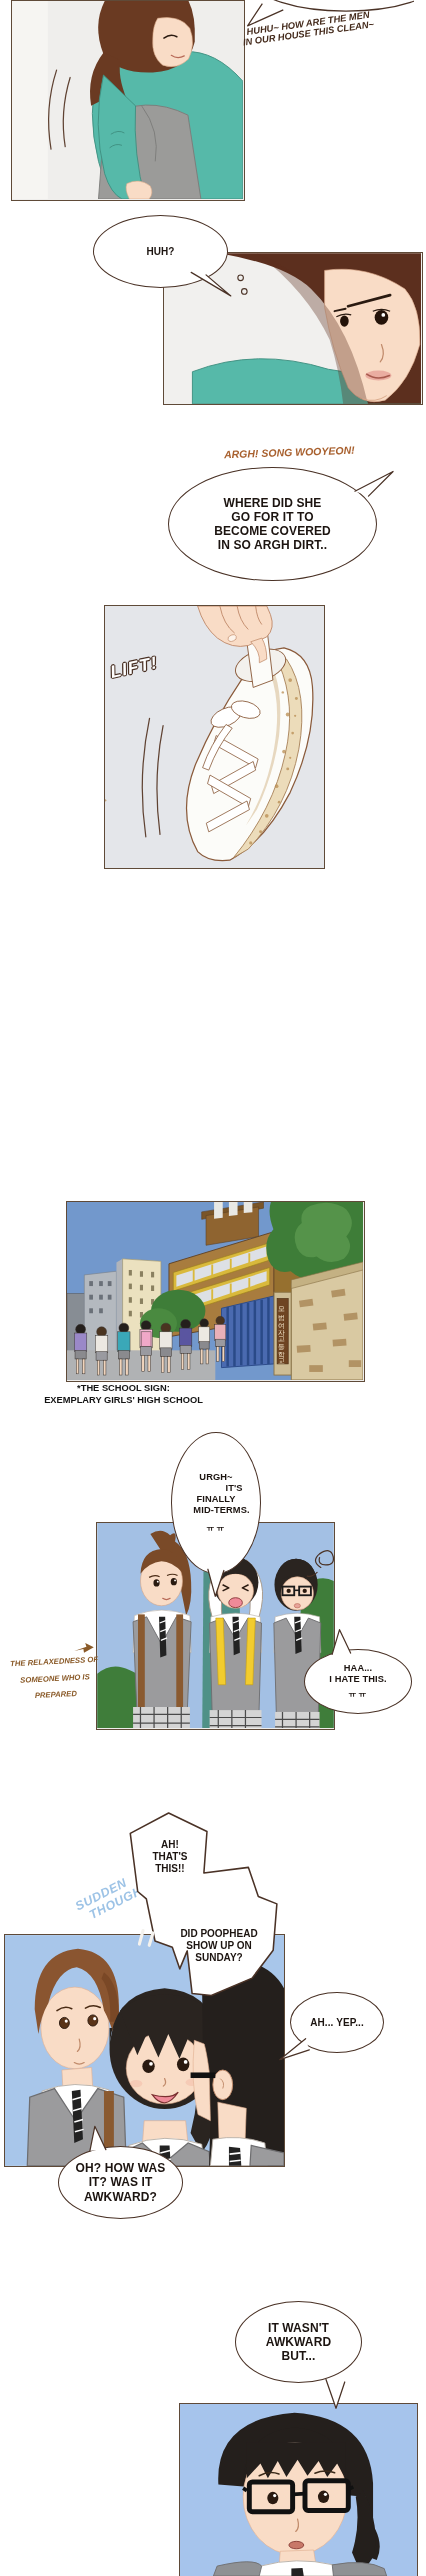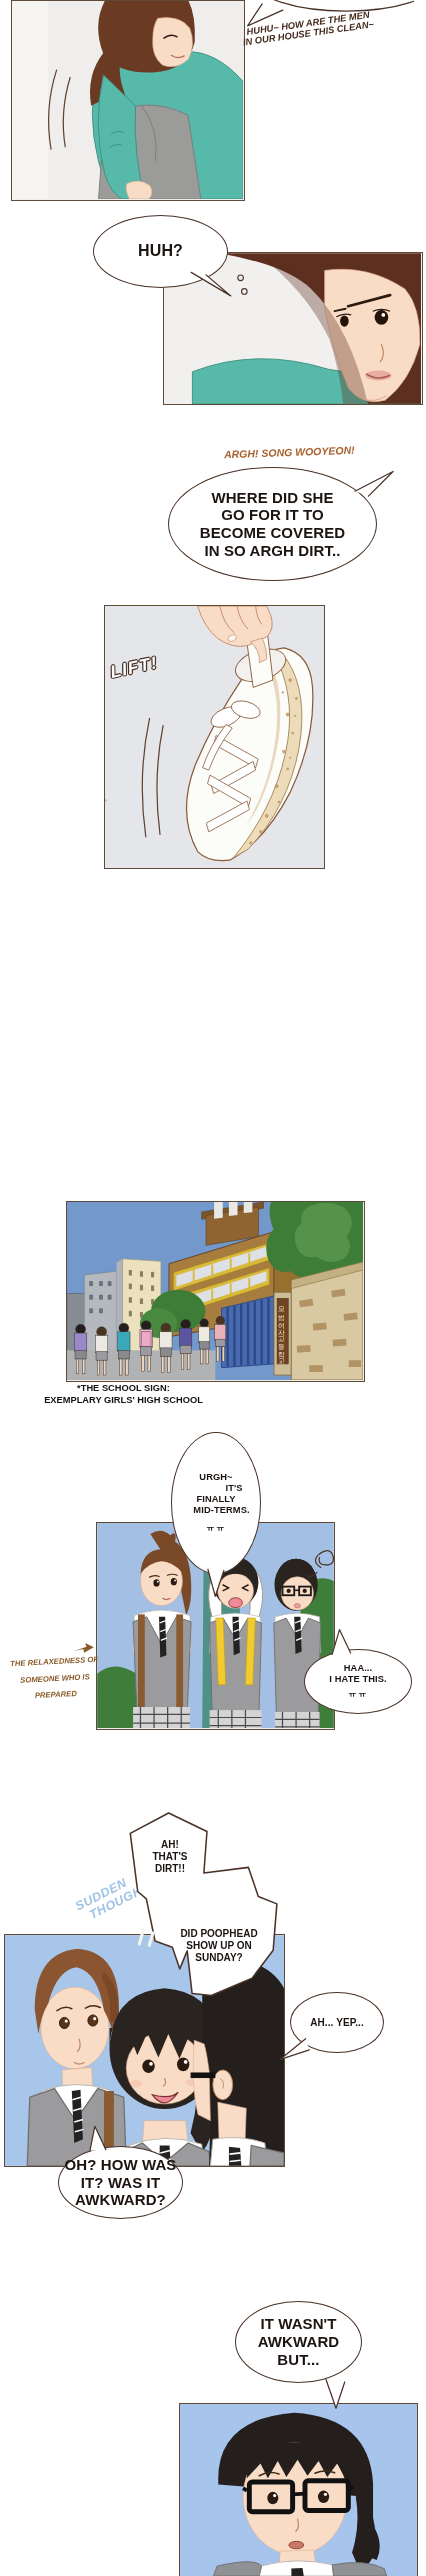--- a/index.html
+++ b/index.html
@@ -3,21 +3,21 @@
 <meta charset="utf-8">
 <style>
   html,body{margin:0;padding:0;background:#ffffff;}
   #page{position:relative;width:427px;height:2576px;background:#ffffff;overflow:hidden;
         font-family:"Liberation Sans",sans-serif;}
   .panel{position:absolute;border:1.2px solid #5f4a38;box-sizing:border-box;overflow:hidden;background:#efeeec;}
   .panel svg{display:block;}
   .bubble{position:absolute;background:#ffffff;border:1.2px solid #4a3226;border-radius:50%;
           box-sizing:border-box;display:flex;flex-direction:column;justify-content:center;
           align-items:center;text-align:center;z-index:30;}
-  .bubble .ln{display:block;font-weight:bold;color:#1c1410;font-size:15px;line-height:1.18;letter-spacing:0.1px;}
+  .bubble .ln{display:block;font-weight:bold;color:#1c1410;font-size:12px;line-height:1.18;letter-spacing:0.1px;}
   .bubble .cry{display:block;font-weight:bold;color:#1c1410;font-size:8.7px;margin-top:6.2px;letter-spacing:1.2px;}
   .tail{position:absolute;z-index:31;}
   .overtext{position:absolute;z-index:40;}
   .sfx{position:absolute;font-weight:bold;font-style:italic;z-index:25;white-space:nowrap;}
   .caption{position:absolute;font-weight:bold;color:#141414;z-index:25;}
   .spiky-text .ln{display:block;font-weight:bold;color:#1c1410;font-size:10px;line-height:1.22;text-align:center;}
   .ko-sign{position:absolute;writing-mode:vertical-rl;text-orientation:upright;color:#f2e4c8;
            font-size:6.8px;line-height:11px;letter-spacing:0.6px;z-index:26;text-align:center;}
 </style>
 </head>
@@ -55,21 +55,21 @@
     <ellipse cx="180" cy="-30" rx="148" ry="48" fill="#ffffff" stroke="#4a3226" stroke-width="2"></ellipse>
     <path d="M44,6 L20,42 L78,16" fill="#ffffff" stroke="#4a3226" stroke-width="2" stroke-linejoin="round"></path>
   </svg>
 
   <div class="sfx" style="left:246px;top:27px;color:#43291a;font-size:9.3px;transform:rotate(-8deg);transform-origin:left top;">
     <span style="display:block;">HUHU~ HOW ARE THE MEN</span>
     <span style="display:block;margin-left:-5px;">IN OUR HOUSE THIS CLEAN~</span>
   </div>
 
   <div class="bubble" style="left:93px;top:215px;width:135px;height:73px;">
-    <span class="ln" style="font-size:16px;">HUH?</span>
+    <span class="ln" style="font-size:10px;">HUH?</span>
   </div>
   <svg class="tail" style="left:185px;top:271px;" width="52" height="30" viewBox="0 0 84 48">
     <path d="M10,2 L74,40 L34,6" fill="#ffffff" stroke="#4a3226" stroke-width="2" stroke-linejoin="round" stroke-linecap="round"></path>
   </svg>
 
   <div class="panel" style="left:163px;top:252px;width:260px;height:153px;background:#f1f0ee;">
     <svg width="257" height="151" viewBox="0 0 416 244">
       <rect x="0" y="0" width="416" height="244" fill="#f1f0ee"></rect>
       <path d="M46,192 Q150,152 266,188 L416,212 L416,244 L46,244 Z" fill="#56b9a9" stroke="#3f8f80" stroke-width="1.5"></path>
       <g>
@@ -400,21 +400,21 @@
   <svg class="tail" style="left:326px;top:1627px;" width="32" height="30" viewBox="0 0 52 48">
     <path d="M10,44 L22,4 L40,42" fill="#ffffff" stroke="#4a3226" stroke-width="2" stroke-linejoin="round" stroke-linecap="round"></path>
   </svg>
 
   <svg class="tail" style="left:124px;top:1808px;z-index:29;" width="161" height="193" viewBox="0 0 260 312">
     <path d="M72,8 L134,38 L129,105 L201,96 L217,143 L247,155 L241,230 L207,275 L141,303 L110,300 L102,231 L90,260 L78,225 L50,215 L36,147 L22,135 L10,41 Z" fill="#ffffff" stroke="#4a3226" stroke-width="2.5" stroke-linejoin="round"></path>
   </svg>
   <div class="overtext spiky-text" style="left:139px;top:1839px;width:62px;">
     <span class="ln">AH!</span>
     <span class="ln">THAT'S</span>
-    <span class="ln">DIRT!!</span>
+    <span class="ln">THIS!!</span>
   </div>
   <div class="overtext spiky-text" style="left:166px;top:1928px;width:106px;">
     <span class="ln">DID POOPHEAD</span>
     <span class="ln">SHOW UP ON</span>
     <span class="ln">SUNDAY?</span>
   </div>
 
   <div class="sfx" style="left:73px;top:1901px;color:#9dc3e6;font-size:12.4px;transform:rotate(-27deg);transform-origin:left top;
               text-shadow:0.6px 0.6px 0 #ffffff;letter-spacing:0.6px;">
     <span style="display:block;">SUDDEN</span>

